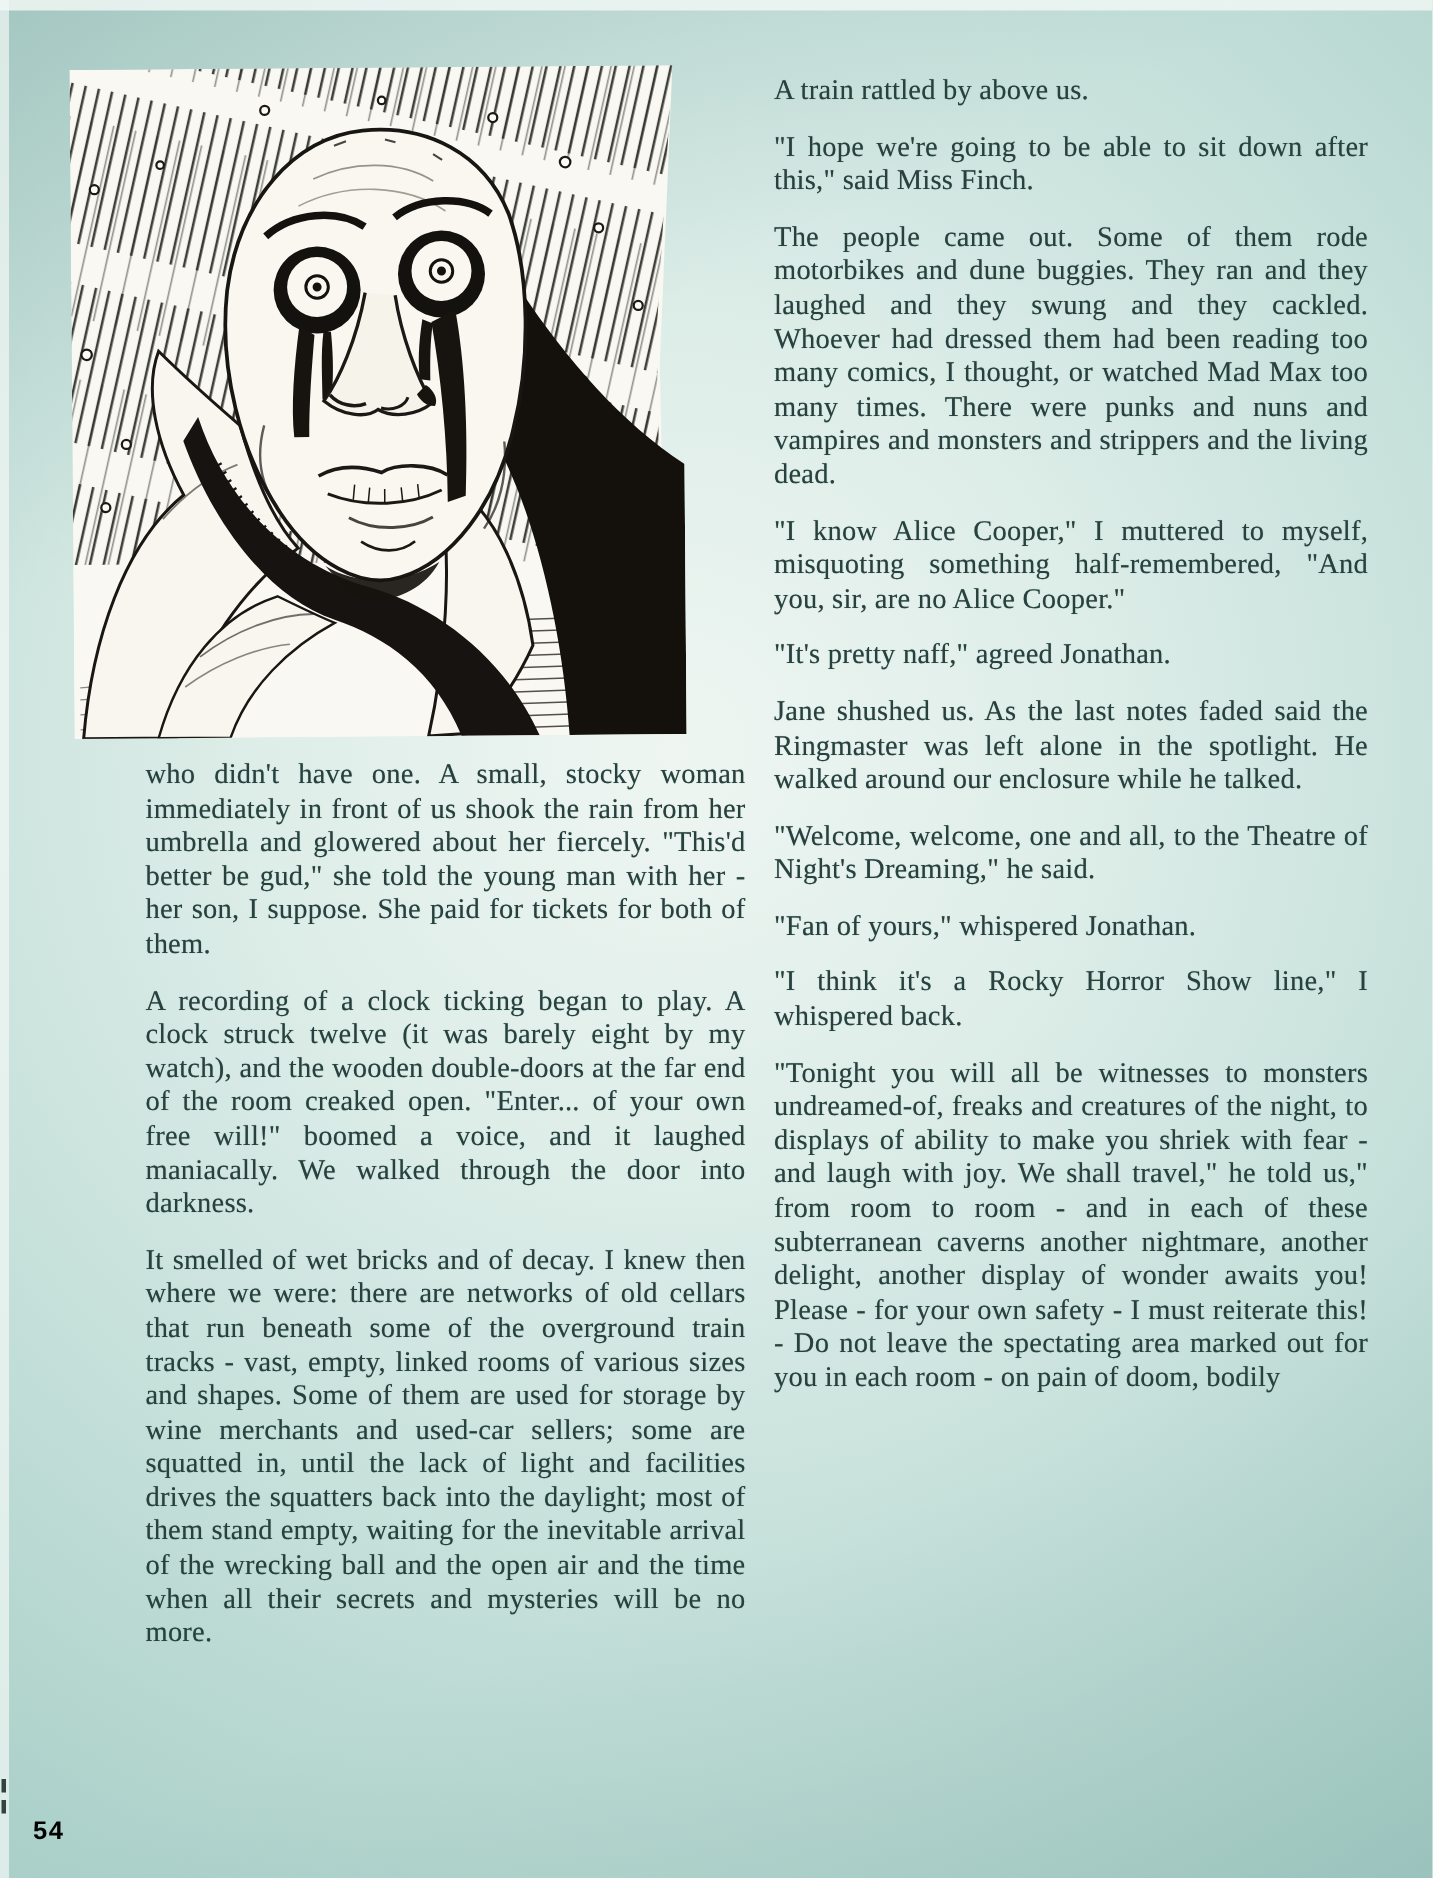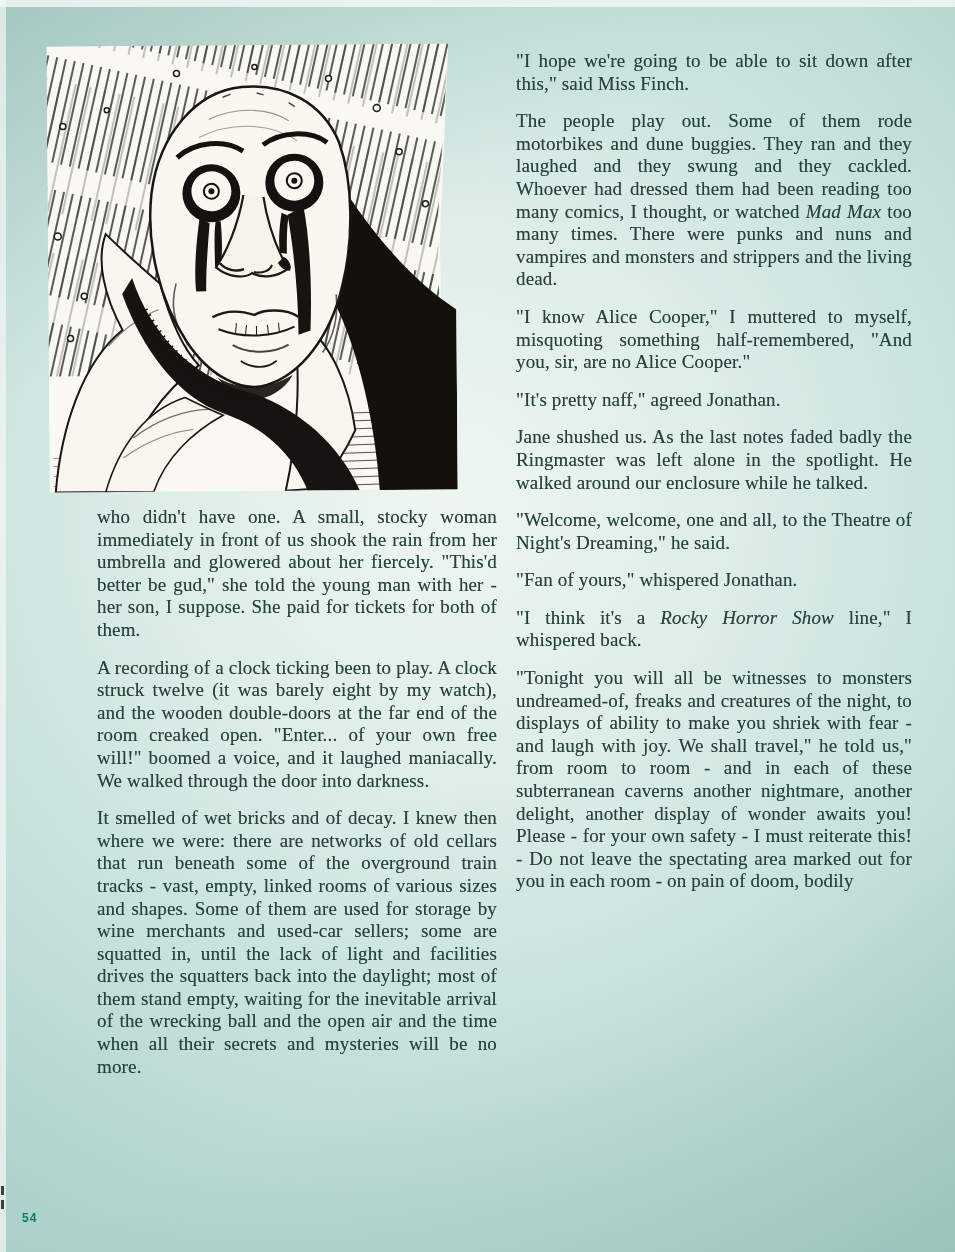--- a/index.html
+++ b/index.html
@@ -24,26 +24,26 @@
 
   .col{
     position:absolute;text-align:justify;color:#27423e;
     font-size:19px;line-height:22.6px;letter-spacing:0.15px;
     text-shadow:0 0 0.5px rgba(39,66,62,0.55);
   }
   .col p{margin:0 0 15px 0;}
   .col p:last-child{margin-bottom:0;}
   .col-left{left:57px;top:506px;width:400px;margin-left:40px;}
   .col-right{left:516px;top:50px;width:396px;}
-  .italic{font-style:italic;}
+  .italic{}
 
   .pagenum{
     position:absolute;left:22px;top:1211px;
     font-family:"Liberation Sans","DejaVu Sans",sans-serif;
-    font-size:12px;font-weight:bold;color:#0f766e;letter-spacing:1px;text-align:center;
+    font-size:17px;font-weight:bold;color:#000000;letter-spacing:1px;text-align:center;
   }
 </style>
 </head>
 <body>
 
 <div class="edge-top"></div>
 <div class="edge-left"></div>
 <div class="edge-mark m1"></div>
 <div class="edge-mark m2"></div>
 
@@ -162,29 +162,30 @@
     <path d="M184,300 C202,310 226,308 240,300" stroke="#1b1815" stroke-width="2" fill="none" opacity="0.8"></path>
     <path d="M192,316 c12,8 26,8 36,0" stroke="#1b1815" stroke-width="1.8" fill="none"></path>
 
     <path d="M128,238 c-6,22 -2,40 8,54" stroke="#1b1815" stroke-width="1.6" fill="none" opacity="0.7"></path>
     <path d="M288,250 c2,24 -4,44 -14,58" stroke="#1b1815" stroke-width="1.6" fill="none" opacity="0.7"></path>
   </svg>
 </figure>
 
 <div class="col col-left">
     <p><span>who didn't have one. A small, stocky woman immediately in front of us shook the rain from her umbrella and glowered about her fiercely. "This'd better be gud," she told the young man with her - her son, I suppose. She paid for tickets for both of them.</span></p>
-    <p><span>A recording of a clock ticking been to play. A clock struck twelve (it was barely eight by my watch), and the wooden double-doors at the far end of the room creaked open. "Enter... of your own free will!" boomed a voice, and it laughed maniacally. We walked through the door into darkness.</span></p>
+    <p><span>A recording of a clock ticking began to play. A clock struck twelve (it was barely eight by my watch), and the wooden double-doors at the far end of the room creaked open. "Enter... of your own free will!" boomed a voice, and it laughed maniacally. We walked through the door into darkness.</span></p>
     <p><span>It smelled of wet bricks and of decay. I knew then where we were: there are networks of old cellars that run beneath some of the overground train tracks - vast, empty, linked rooms of various sizes and shapes. Some of them are used for storage by wine merchants and used-car sellers; some are squatted in, until the lack of light and facilities drives the squatters back into the daylight; most of them stand empty, waiting for the inevitable arrival of the wrecking ball and the open air and the time when all their secrets and mysteries will be no more.</span></p>
   </div>
 
 <div class="col col-right">
+    <p><span>A train rattled by above us.</span></p>
     <p><span>"I hope we're going to be able to sit down after this," said Miss Finch.</span></p>
-    <p><span>The people play out. Some of them rode motorbikes and dune buggies. They ran and they laughed and they swung and they cackled. Whoever had dressed them had been reading too many comics, I thought, or watched </span><span class="italic">Mad Max</span><span> too many times. There were punks and nuns and vampires and monsters and strippers and the living dead.</span></p>
+    <p><span>The people came out. Some of them rode motorbikes and dune buggies. They ran and they laughed and they swung and they cackled. Whoever had dressed them had been reading too many comics, I thought, or watched </span><span class="italic">Mad Max</span><span> too many times. There were punks and nuns and vampires and monsters and strippers and the living dead.</span></p>
     <p><span>"I know Alice Cooper," I muttered to myself, misquoting something half-remembered, "And you, sir, are no Alice Cooper."</span></p>
     <p><span>"It's pretty naff," agreed Jonathan.</span></p>
-    <p><span>Jane shushed us. As the last notes faded badly the Ringmaster was left alone in the spotlight. He walked around our enclosure while he talked.</span></p>
+    <p><span>Jane shushed us. As the last notes faded said the Ringmaster was left alone in the spotlight. He walked around our enclosure while he talked.</span></p>
     <p><span>"Welcome, welcome, one and all, to the Theatre of Night's Dreaming," he said.</span></p>
     <p><span>"Fan of yours," whispered Jonathan.</span></p>
     <p><span>"I think it's a </span><span class="italic">Rocky Horror Show</span><span> line," I whispered back.</span></p>
     <p><span>"Tonight you will all be witnesses to monsters undreamed-of, freaks and creatures of the night, to displays of ability to make you shriek with fear - and laugh with joy. We shall travel," he told us," from room to room - and in each of these subterranean caverns another nightmare, another delight, another display of wonder awaits you! Please - for your own safety - I must reiterate this! - Do not leave the spectating area marked out for you in each room - on pain of doom, bodily</span></p>
   </div>
 
 <div class="pagenum">54</div>
 
 </body></html>

